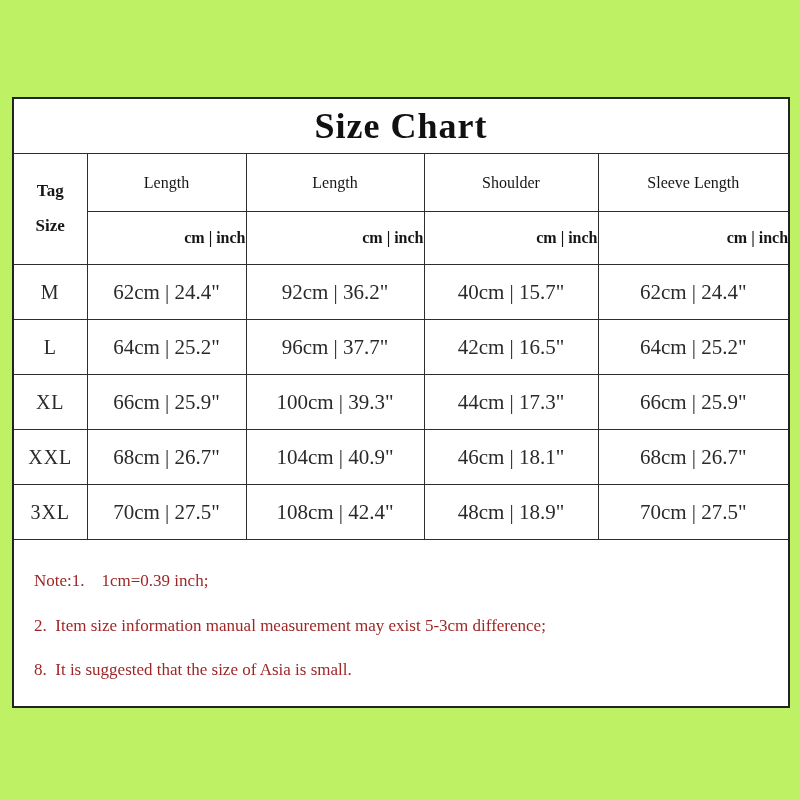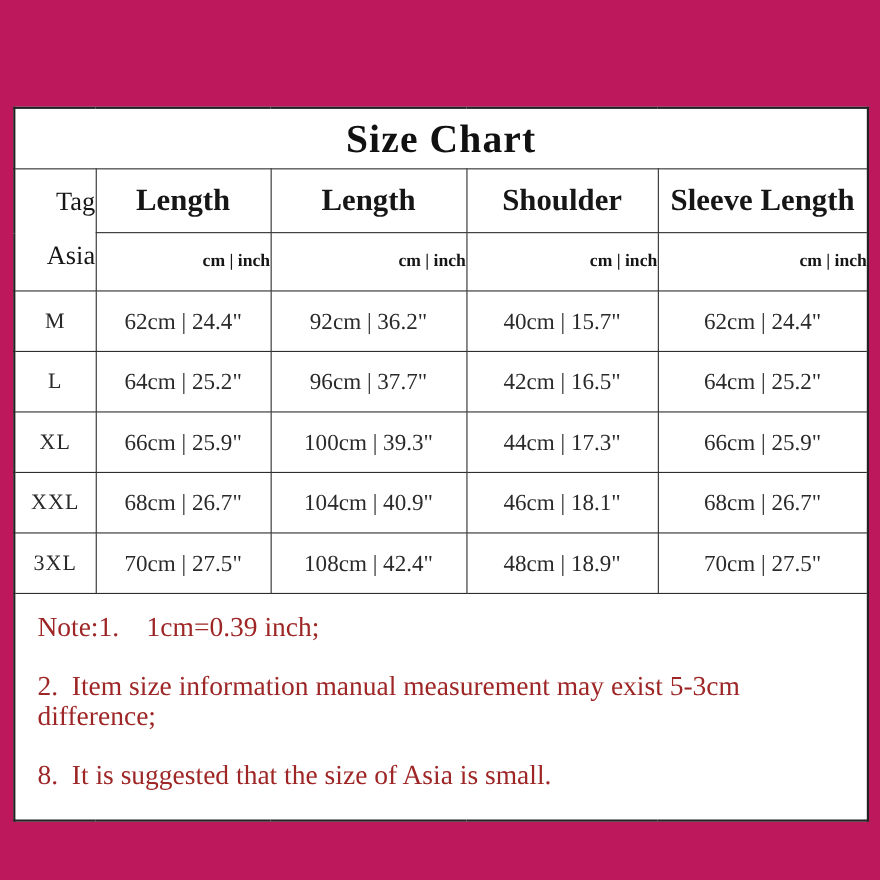--- a/index.html
+++ b/index.html
@@ -9,21 +9,21 @@
   }
   body {
     width: 800px;
     height: 800px;
     font-family: "Liberation Serif", "DejaVu Serif", serif;
   }
   .page {
     position: relative;
     width: 800px;
     height: 800px;
-    background: #be185d;
+    background: #bef264;
     overflow: hidden;
   }
   table.size-table {
     position: absolute;
     left: 12px;
     top: 97px;
     width: 776px;
     border-collapse: collapse;
     table-layout: fixed;
     background: #ffffff;
@@ -43,30 +43,29 @@
   }
   .title-row td {
     height: 54px;
     font-size: 36px;
     font-weight: bold;
     letter-spacing: 1px;
     color: #111111;
   }
   .head-row td {
     height: 57px;
-    font-size: 28px;
-    font-weight: bold;
+    font-size: 16px;
+    font-weight: normal;
     color: #161616;
   }
   td.tag-cell {
-    font-size: 24px;
-    font-weight: normal;
+    font-size: 17px;
+    font-weight: bold;
     line-height: 2.05;
     color: #161616;
-    text-align: right;
   }
   .unit-row td {
     height: 52px;
     font-size: 16px;
     font-weight: bold;
     color: #161616;
     text-align: right;
   }
   .data-row td {
     height: 54px;
@@ -77,22 +76,22 @@
     font-size: 20px;
     letter-spacing: 1px;
   }
   .notes-row td {
     height: 146px;
     text-align: left;
     vertical-align: top;
     padding: 17px 10px 0 20px;
   }
   .notes-row p {
-    margin: 0 0 26px 0;
-    font-size: 25px;
+    margin: 15px 0 26px 0;
+    font-size: 17px;
     line-height: 1.1;
     color: #9e2626;
     white-space: pre-wrap;
   }
 </style>
 </head>
 <body>
 
 <div class="page">
   <table class="size-table">
@@ -105,21 +104,21 @@
     </colgroup>
 
     <tbody>
         <tr class="title-row">
       <td colspan="5">Size Chart</td>
     </tr>
 
     <tr class="head-row">
       <td rowspan="2" class="tag-cell">
         <div>Tag</div>
-        <div>Asia</div>
+        <div>Size</div>
       </td>
       <td>Length</td>
       <td>Length</td>
       <td>Shoulder</td>
       <td>Sleeve Length</td>
     </tr>
 
     <tr class="unit-row">
       <td>cm | inch</td>
       <td>cm | inch</td>

